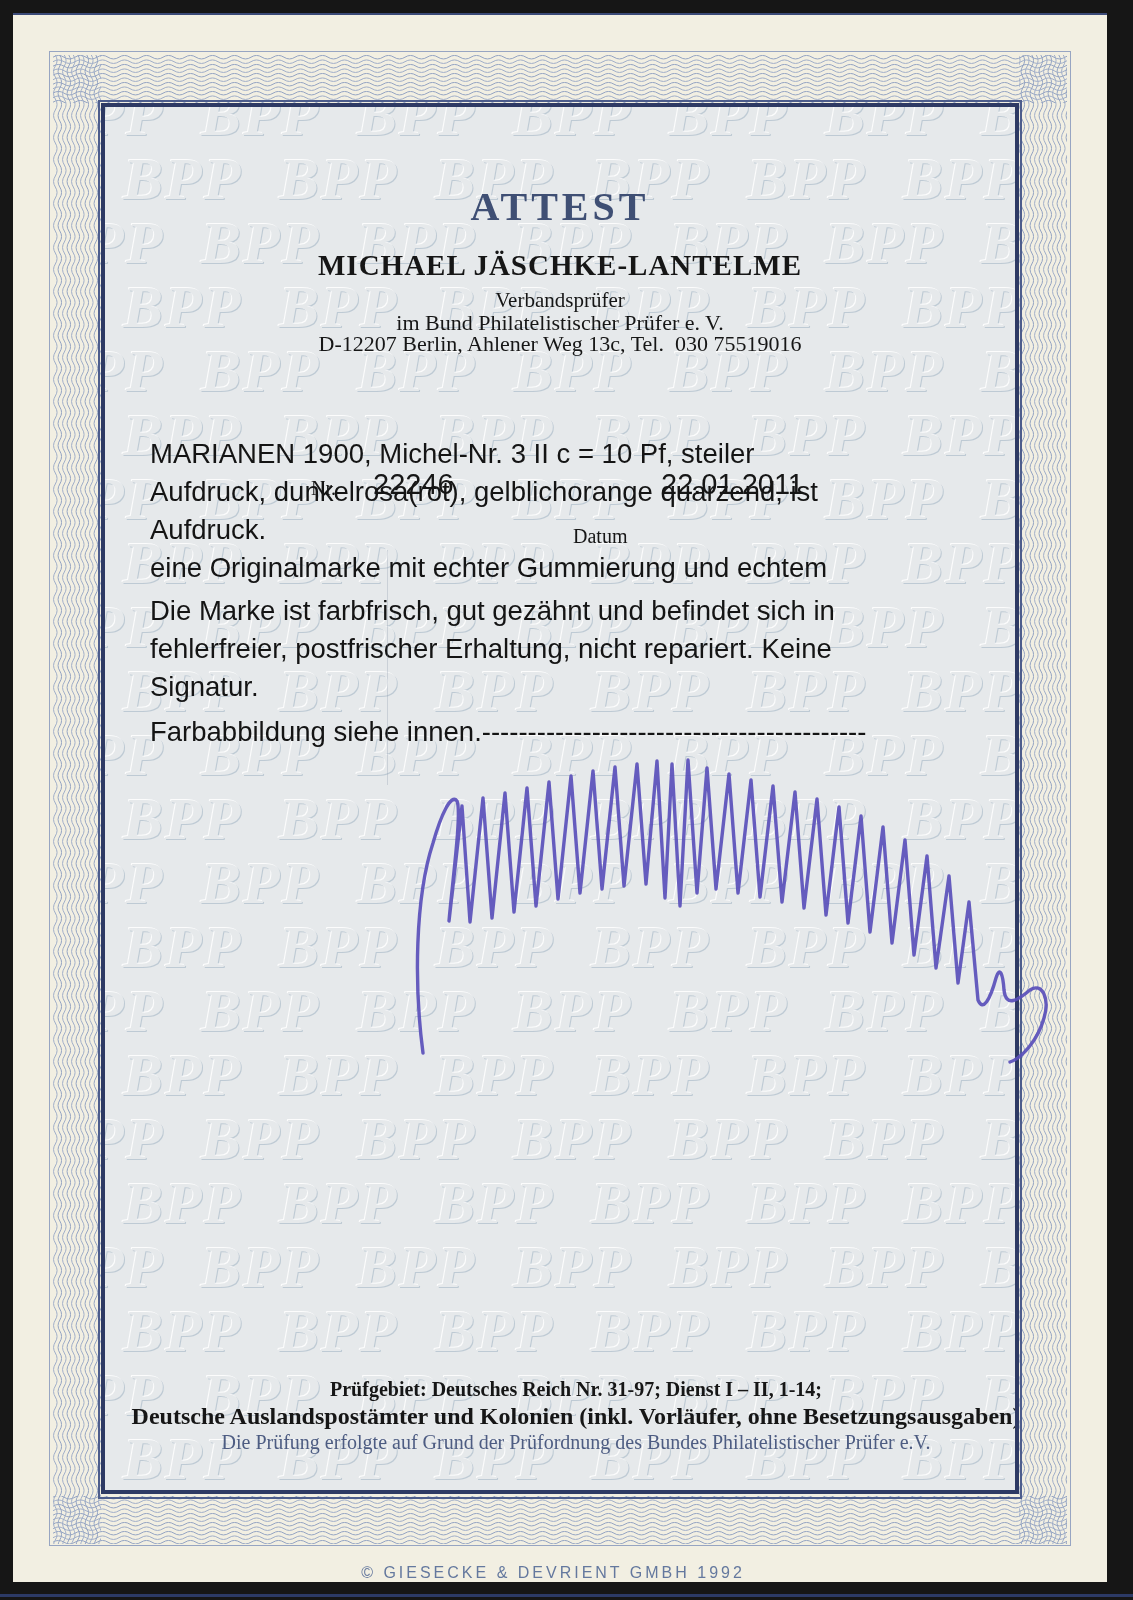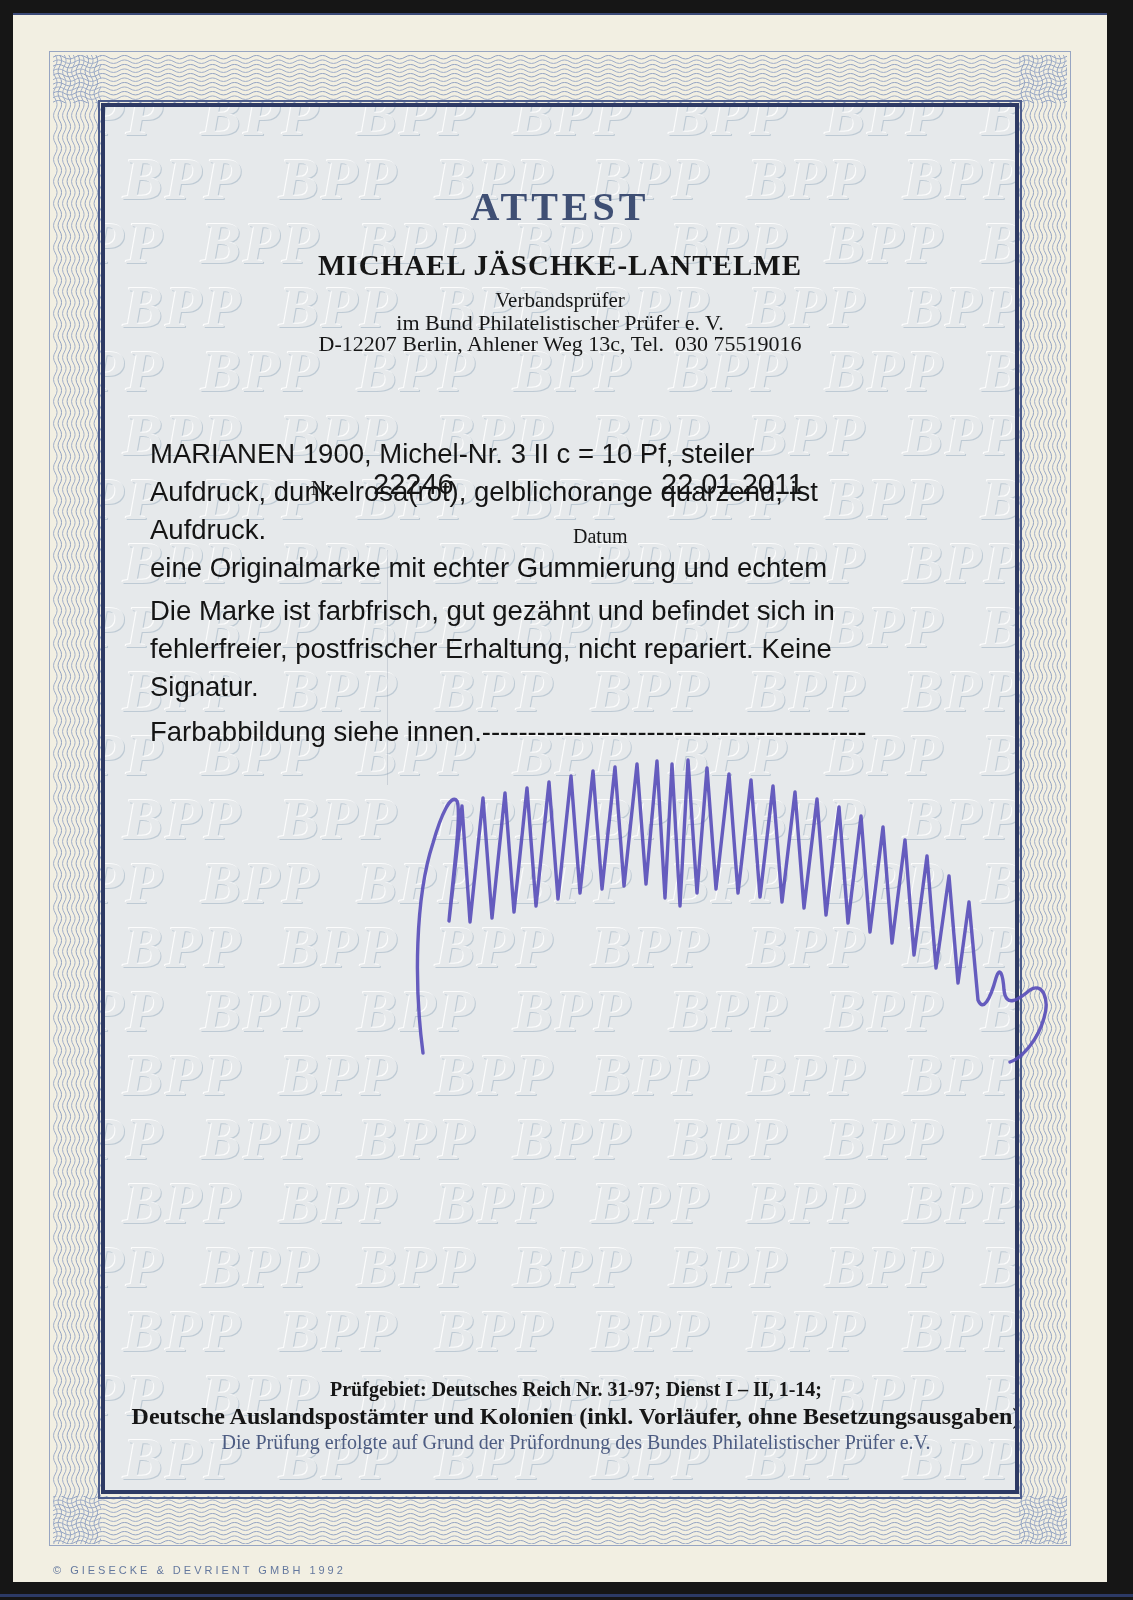--- a/index.html
+++ b/index.html
@@ -59,23 +59,23 @@
   .footer-line{white-space:pre;padding-left:16px;}
   .foot1{top:1271px;font-size:20px;font-weight:700;}
   .foot2{top:1296px;font-size:24px;font-weight:700;}
   .foot3{top:1324px;font-size:20px;color:var(--legal_blue,#4d5c82);}
   .sig-overlay{position:absolute;left:0;top:0;width:1133px;height:1600px;z-index:5;pointer-events:none;}
   .crease{
     position:absolute;left:387px;top:550px;width:1px;height:235px;z-index:3;
     background:rgba(140,152,168,0.3);
   }
   .credit{
-    position:absolute;top:1549px;left:0;width:1080px;text-align:left;
-    font-family:"Liberation Sans",sans-serif;font-size:11px;letter-spacing:3px;
-    color:var(--credit_blue,#64789e);white-space:pre;margin-left:40px;
+    position:absolute;top:1549px;left:0;width:1080px;text-align:center;
+    font-family:"Liberation Sans",sans-serif;font-size:16px;letter-spacing:3px;
+    color:var(--credit_blue,#64789e);white-space:pre;
   }
   .bottom-edge{position:absolute;left:0;right:0;top:1594px;height:3px;background:#2c3a66;}
 </style>
 </head>
 <body>
 
 <div class="paper">
 
   <div class="hairline"></div>
 

